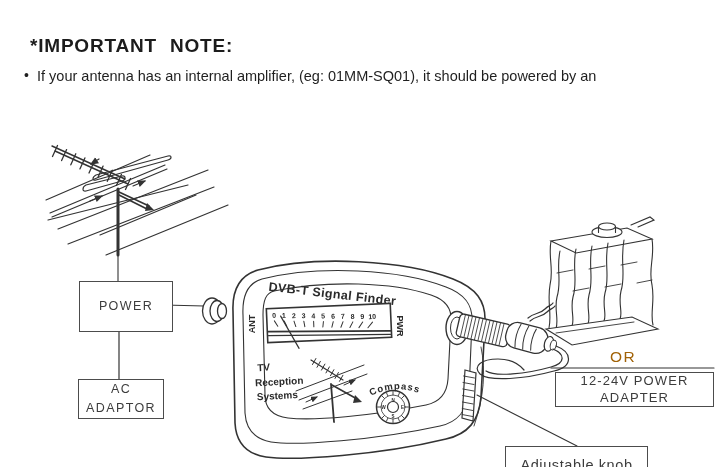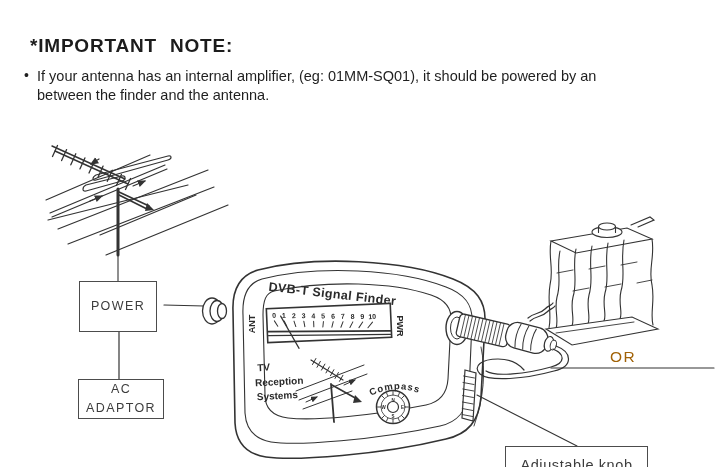--- a/index.html
+++ b/index.html
@@ -14,40 +14,39 @@
   .note-body{position:absolute;left:24px;top:38px;width:650px;font-size:14.5px;line-height:19px;color:#1f1f1f;}
   .note-line{position:relative;padding-left:13px;}
   .note-line .bullet{position:absolute;left:0;top:-1px;font-size:14px;}
   .diagram-svg{position:absolute;left:0;top:0;width:719px;height:467px;}
   .box{
     position:absolute;border:1.5px solid #4c4c4c;background:#fff;
     display:flex;flex-direction:column;align-items:center;justify-content:center;
     color:#3c3c3c;text-align:center;font-size:12.5px;letter-spacing:1.4px;line-height:1.5;
     box-sizing:border-box;
   }
-  .box-power-inserter{left:79px;top:252px;width:78px;height:51px;}
+  .box-power-inserter{left:79px;top:252px;width:94px;height:51px;}
   .box-ac-adaptor{left:78px;top:350px;width:86px;height:40px;}
   .box-power-adapter{left:555px;top:343px;width:159px;height:35px;font-size:13px;letter-spacing:1.1px;line-height:1.3;}
   .box-adjustable-knob{left:505px;top:417px;width:143px;height:40px;font-size:14.5px;letter-spacing:0.6px;}
   .or-label{
     position:absolute;left:592px;top:319px;width:62px;text-align:center;
     font-size:15.5px;letter-spacing:1.5px;color:#a16207;
   }
 </style>
 </head>
 <body>
 
 <div class="page">
 
   <div class="note-title">*IMPORTANT NOTE:</div>
   <div class="note-body">
     <div class="note-line">
       <span class="bullet">•</span><span>If your antenna has an internal amplifier, (eg: 01MM-SQ01), it should be powered by an</span>
     </div>
-    <div class="note-line"><span>between the finder and the antenna.</span></div>
   </div>
 
   <svg class="diagram-svg" viewBox="0 0 719 467" fill="none" stroke="#333" stroke-width="1.2" stroke-linecap="round">
     <defs>
       <path id="compassArc" d="M 371,367 Q 400,352 432,370"></path>
       <marker id="ah" markerWidth="8" markerHeight="8" refX="6" refY="3" orient="auto">
         <path d="M0,0 L7,3 L0,6 Z" fill="#333" stroke="none"></path>
       </marker>
     </defs>
 
@@ -220,18 +219,22 @@
     <span>POWER</span>
   </div>
 
   <div class="box box-ac-adaptor">
     <span>AC</span>
     <span>ADAPTOR</span>
   </div>
 
   <div class="or-label">OR</div>
 
+  <div class="box box-power-adapter">
+    <span>12-24V POWER</span>
+    <span>ADAPTER</span>
+  </div>
 
   <div class="box box-adjustable-knob">
     <span>Adjustable knob</span>
   </div>
 
 </div>
 
 </body></html>

